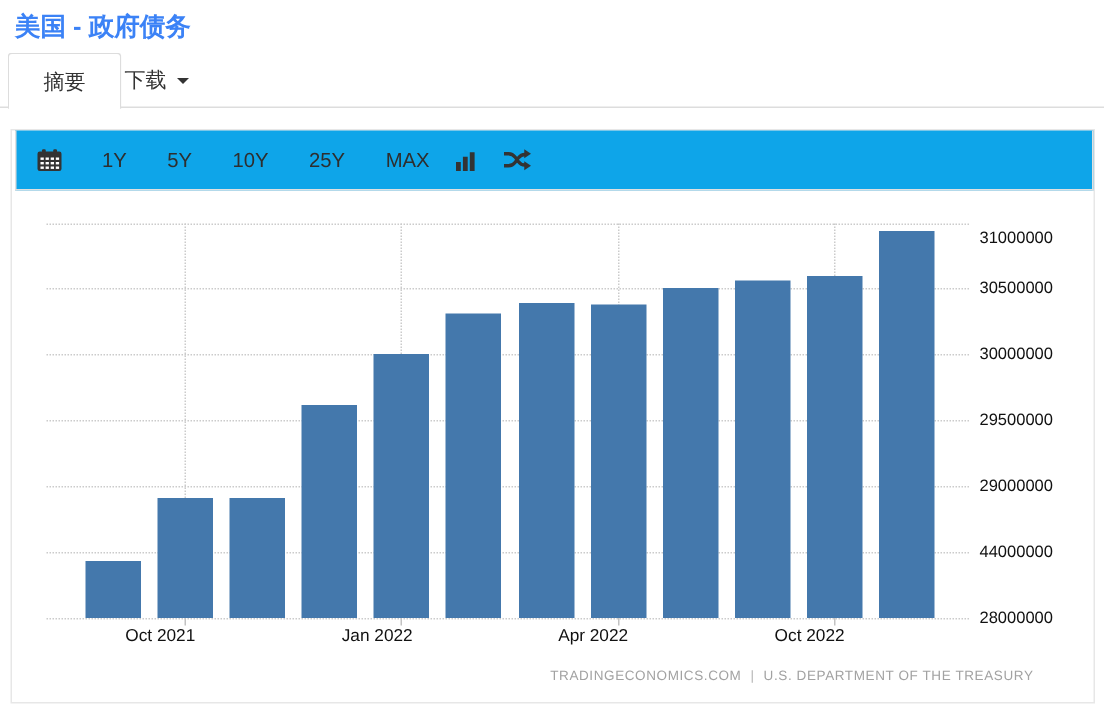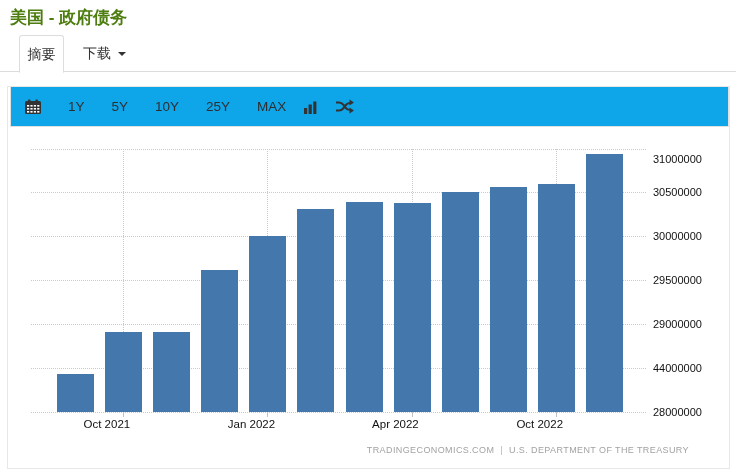--- a/index.html
+++ b/index.html
@@ -1,23 +1,23 @@
 <!DOCTYPE html>
 <html><head>
 <meta charset="utf-8">
 <style>
   * { margin:0; padding:0; box-sizing:border-box; }
   html,body { background:#fff; font-family:"Liberation Sans", sans-serif; }
   .page { position:relative; width:736px; height:475px; background:#fff; overflow:hidden; }
 
-  .page-title { position:absolute; left:10px; top:6px; font-size:17px; font-weight:bold; color:#4d7c0f; }
+  .page-title { position:absolute; left:10px; top:6px; font-size:17px; font-weight:bold; color:#3b82f6; }
 
   .tabs { position:absolute; left:0; top:35px; width:736px; height:37px; border-bottom:1px solid #ddd; }
   .tab { position:absolute; top:0; height:38px; line-height:36px; font-size:14px; color:#333; cursor:pointer; white-space:nowrap; }
-  .tab-active { left:19px; width:45px; text-align:center; background:#fff; border:1px solid #ddd; border-bottom:1px solid #fff; border-radius:3px 3px 0 0; z-index:2; }
+  .tab-active { left:5px; width:76px; text-align:center; background:#fff; border:1px solid #ddd; border-bottom:1px solid #fff; border-radius:3px 3px 0 0; z-index:2; }
   .tab-plain { left:63px; padding:0 20px; }
   .caret { display:inline-block; width:0; height:0; border-left:4px solid transparent; border-right:4px solid transparent; border-top:4px solid #333; margin-left:7px; vertical-align:2px; }
 
   .widget { position:absolute; left:7px; top:86px; width:723px; height:383px; border:1px solid #e7e7e7; background:#fff; }
 
   .toolbar { position:absolute; left:2px; top:0px; width:719px; height:40px; border:1px solid #e0e0e0; border-top:none; display:flex; align-items:center; padding-left:13px; background:#0ea5e9; }
   .tb-sep-top { position:absolute; left:2px; top:0; width:719px; border-top:1px solid #e0e0e0; }
   .ranges { display:flex; gap:27px; margin-left:26px; margin-right:17px; }
   .range-btn { font-size:13.5px; color:#2e2e2e; cursor:pointer; }
   .tb-icon { display:inline-flex; align-items:center; cursor:pointer; margin-right:17px; }

